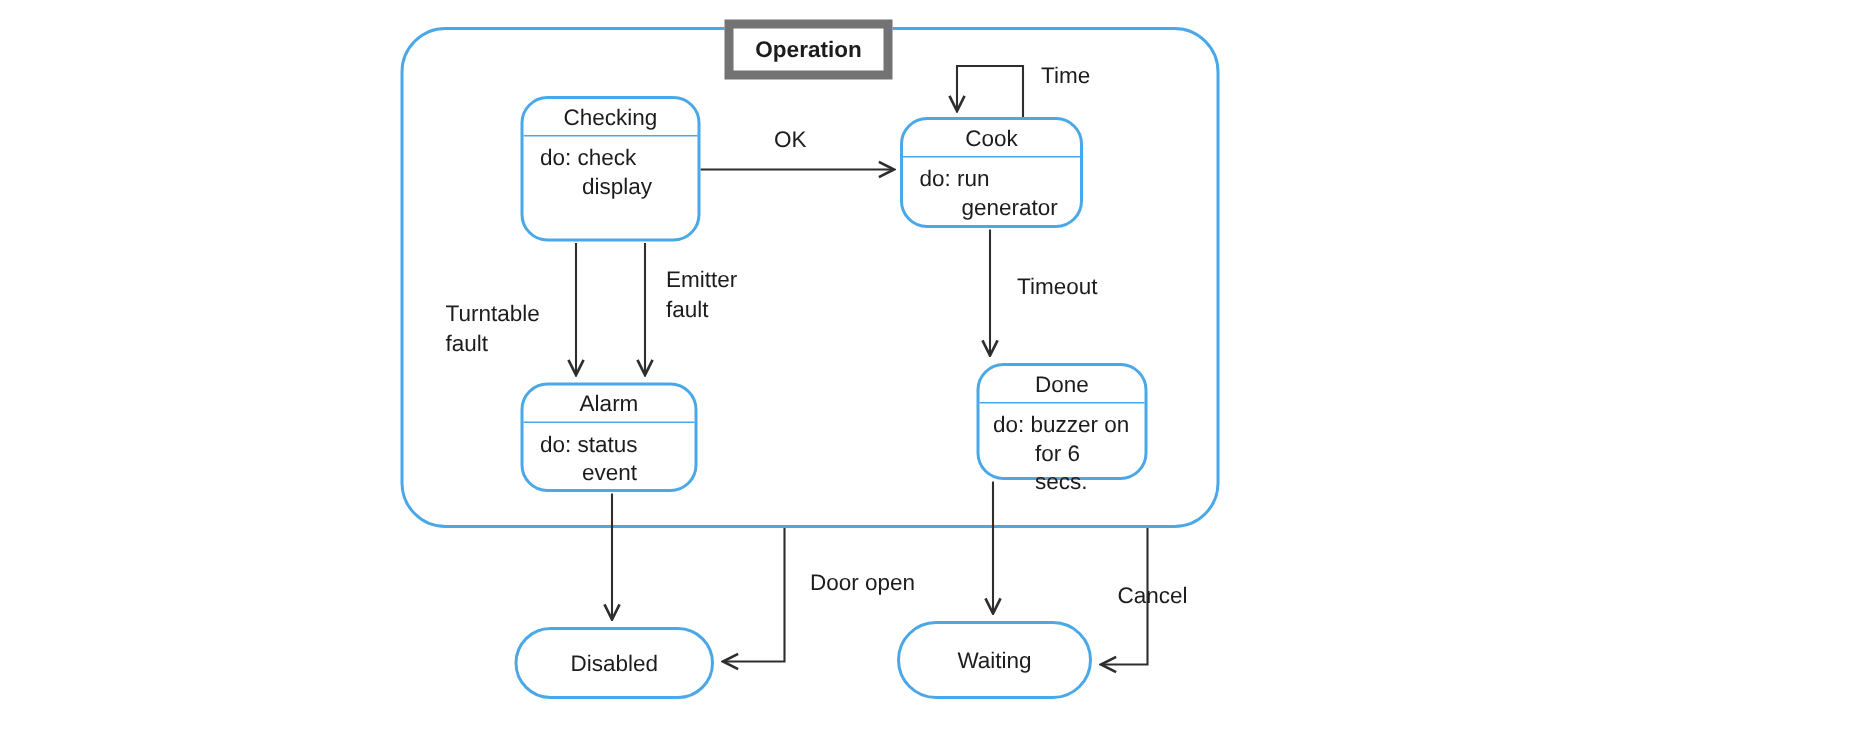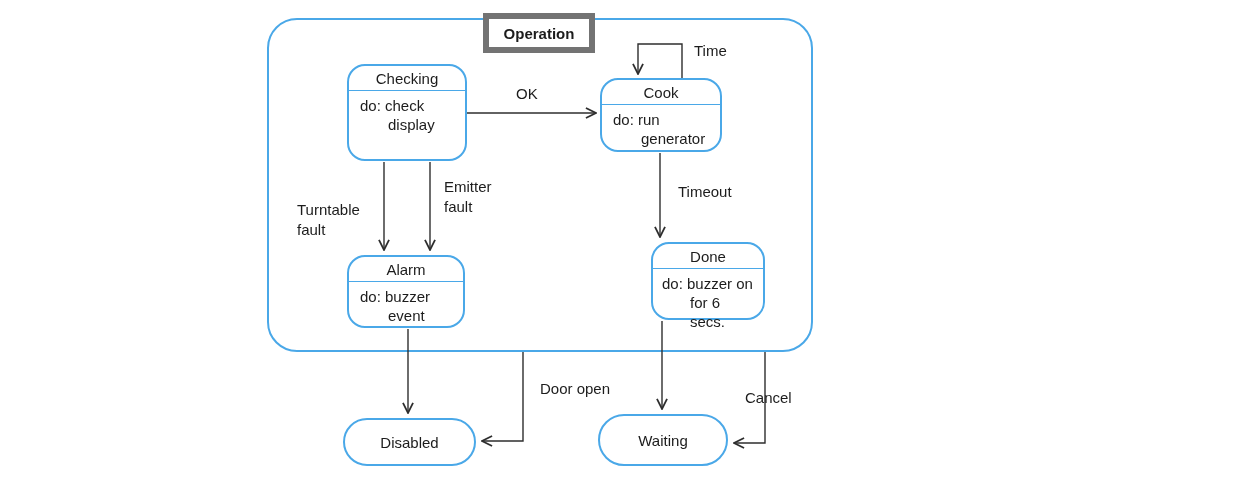--- a/index.html
+++ b/index.html
@@ -110,21 +110,21 @@
     <div class="state-title">Cook</div>
     <div class="state-body">
       <div>do: run</div>
       <div class="indent">generator</div>
     </div>
   </div>
 
   <div class="state" style="left:347px; top:255px; width:118px; height:73px;">
     <div class="state-title">Alarm</div>
     <div class="state-body">
-      <div>do: buzzer</div>
+      <div>do: status</div>
       <div class="indent">event</div>
     </div>
   </div>
 
   <div class="state" style="left:631px; top:242px; width:114px; height:78px;margin-left:20px;">
     <div class="state-title">Done</div>
     <div class="state-body" style="padding-left:9px;">
       <div>do: buzzer on</div>
       <div class="indent">for 6 secs.</div>
     </div>

